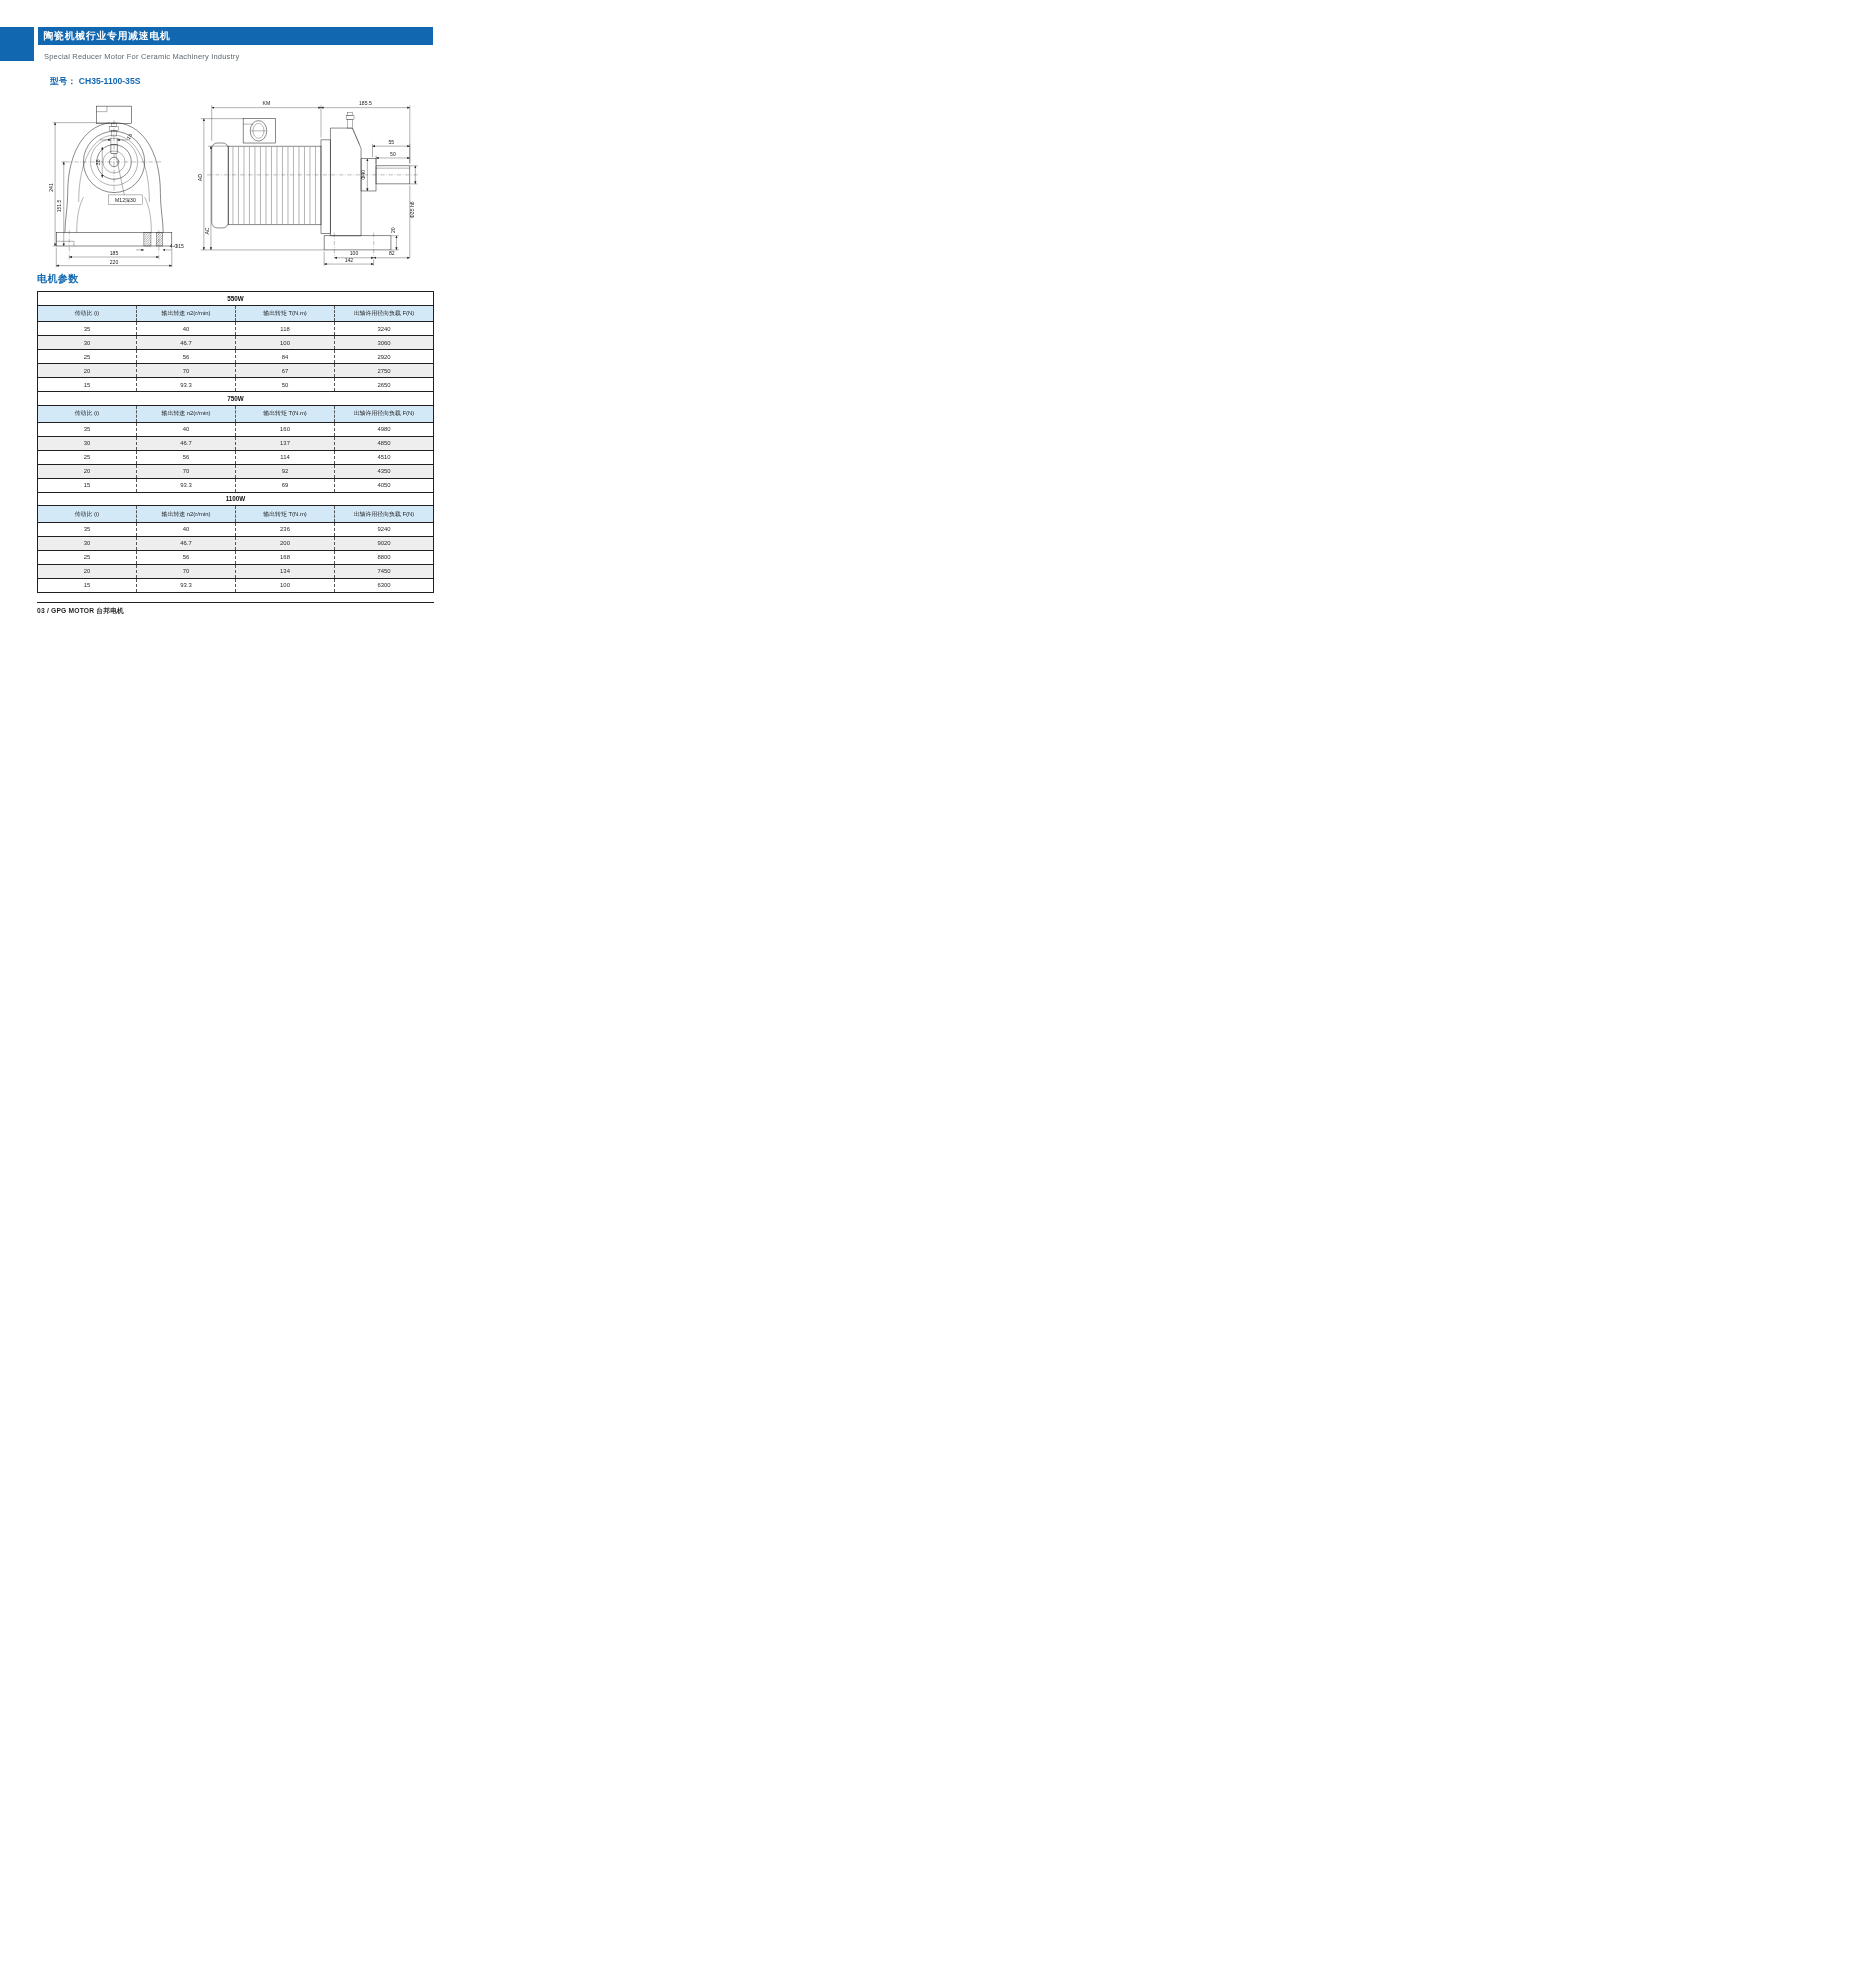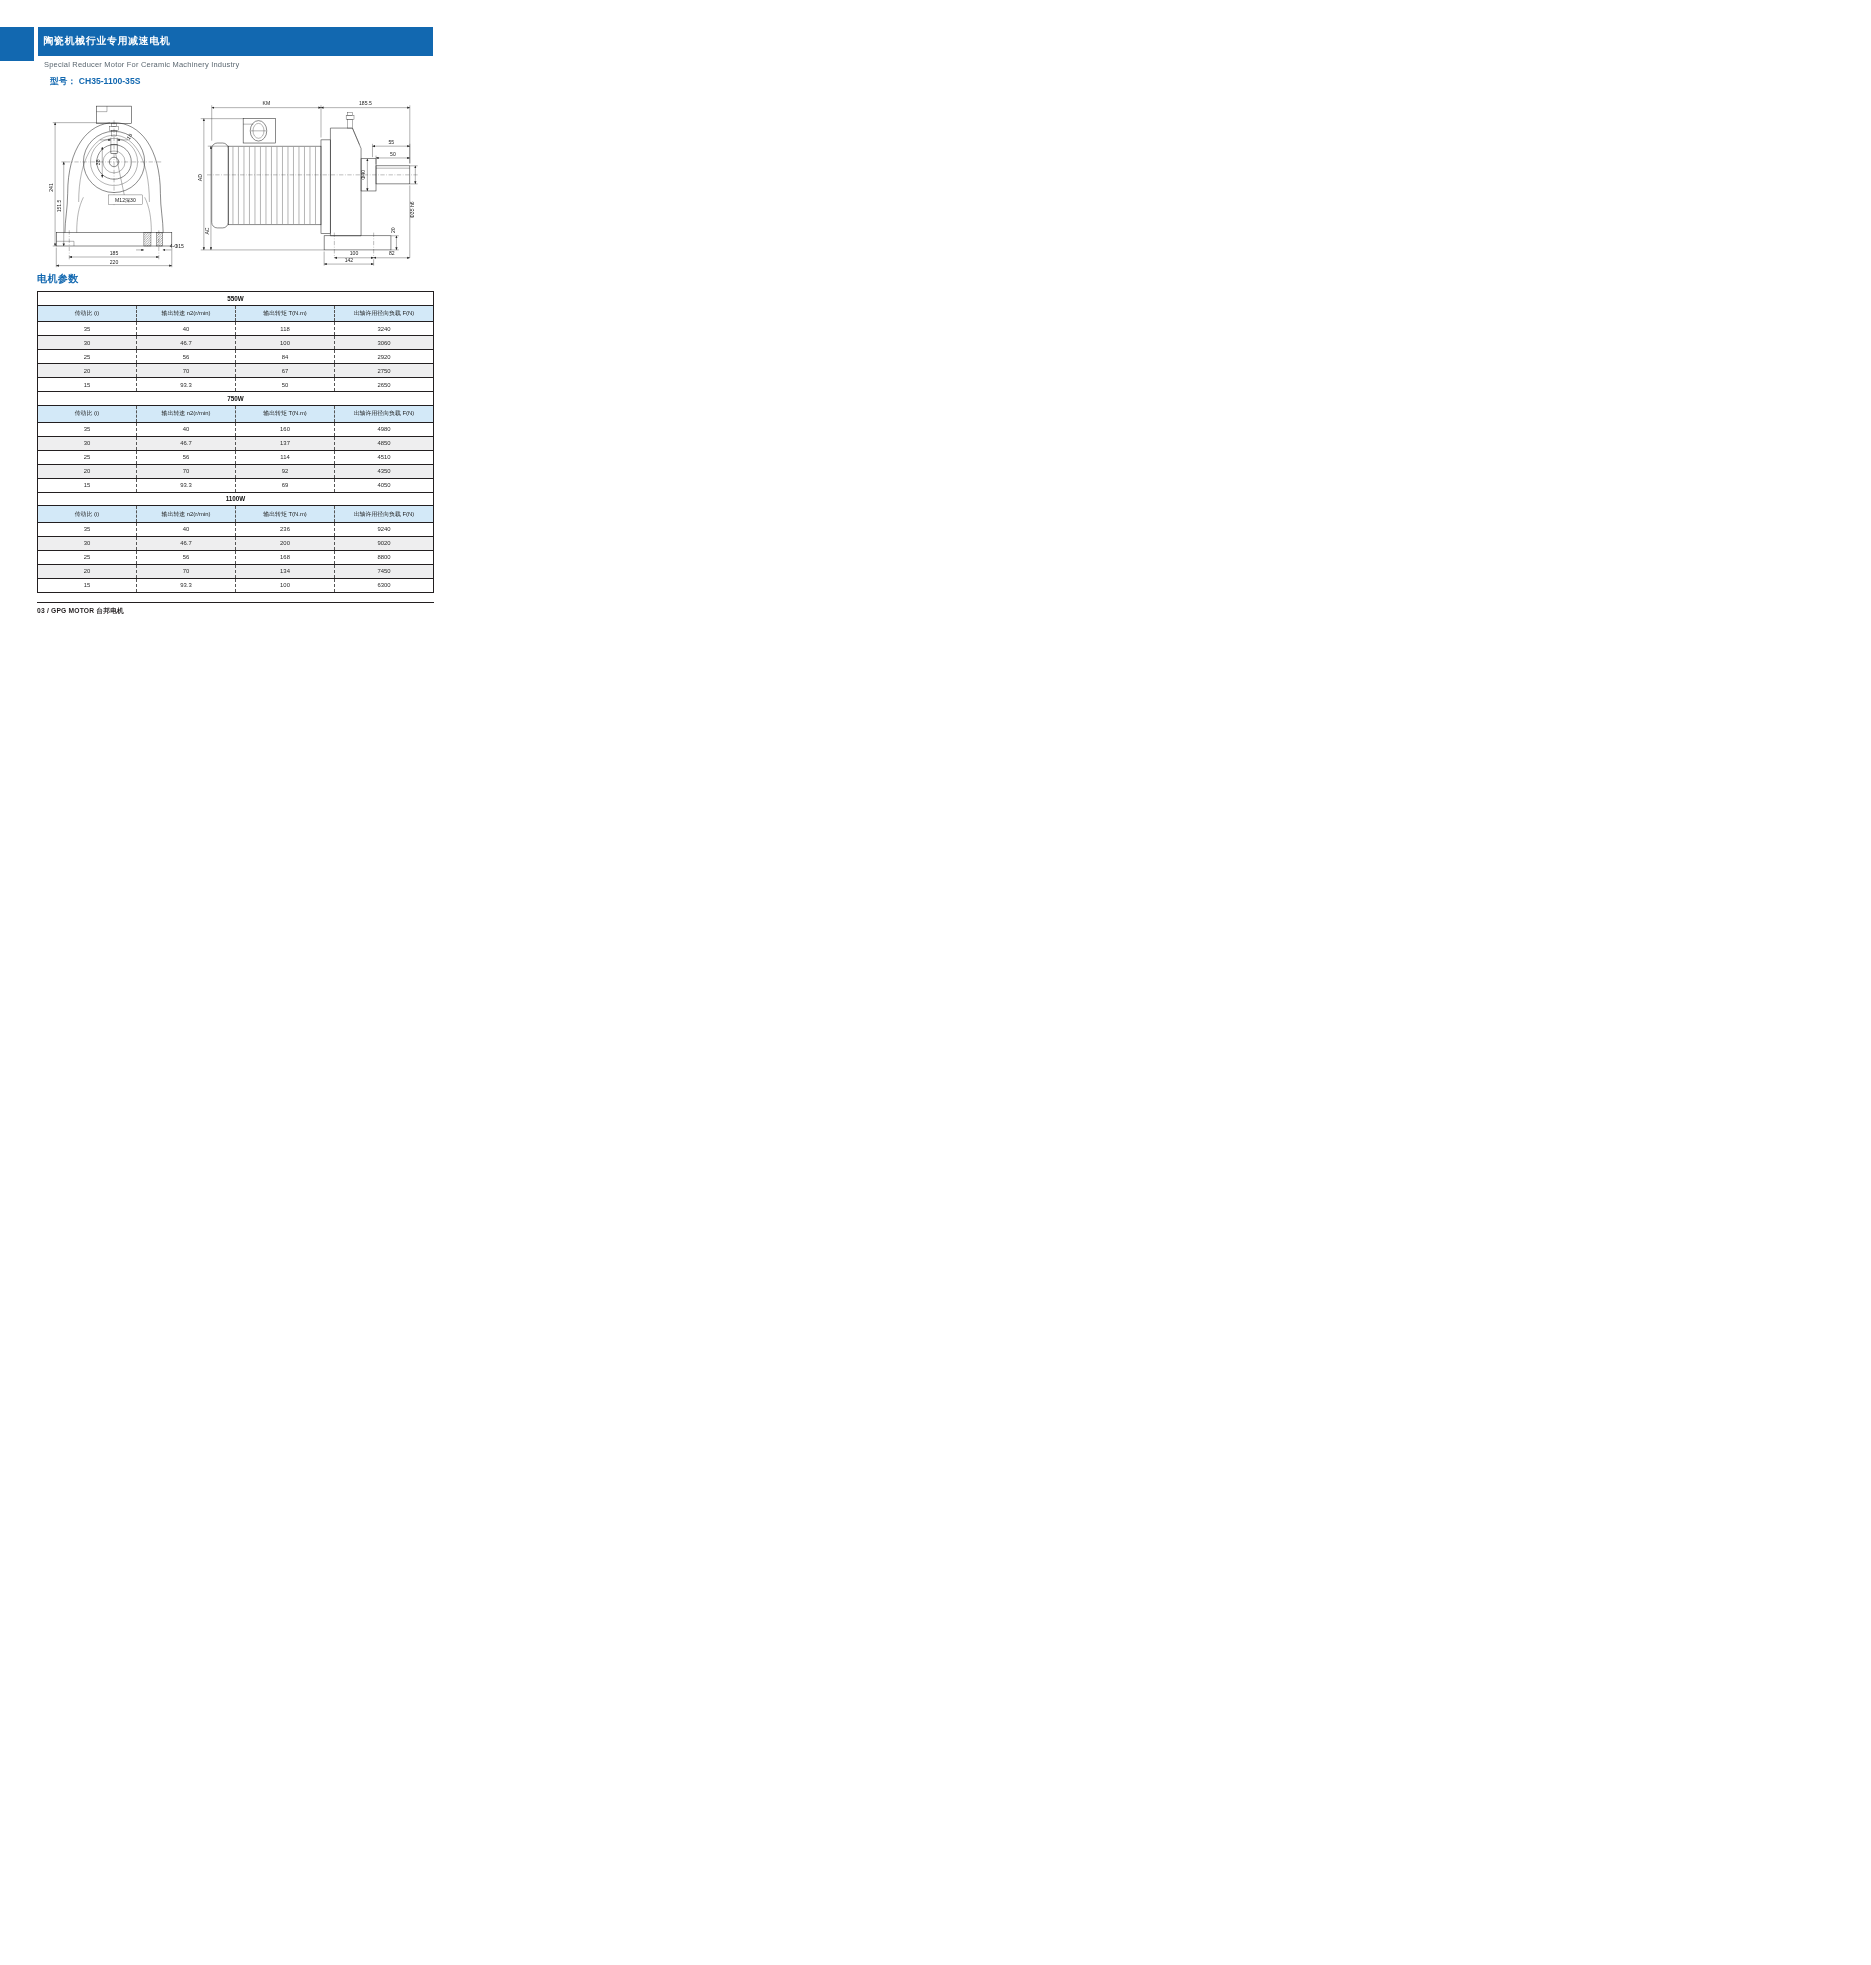--- a/index.html
+++ b/index.html
@@ -2,25 +2,25 @@
 <html style="font-size:6.3px"><head>
 <meta charset="utf-8">
 <style>
   html,body{margin:0;padding:0;}
   body{
     width:468px;height:635px;position:relative;background:#fff;
     font-family:"Liberation Sans", sans-serif;color:#222;overflow:hidden;
   }
   .left-block{position:absolute;left:0;top:27px;width:34px;height:34px;background:#1268b0;}
   .header-bar{
-    position:absolute;left:38px;top:27px;width:395px;height:29px;background:#1268b0;
+    position:absolute;left:38px;top:27px;width:395px;height:18px;background:#1268b0;
     color:#fff;display:flex;align-items:center;box-sizing:border-box;padding-left:5.5px;
     font-size:9.8px;font-weight:bold;letter-spacing:0.8px;
   }
-  .subtitle{position:absolute;left:44px;top:60px;font-size:7.5px;color:#5b6770;letter-spacing:0.2px;}
+  .subtitle{position:absolute;left:44px;top:52px;font-size:7.5px;color:#5b6770;letter-spacing:0.2px;}
   .model-line{position:absolute;left:37px;top:76px;font-size:8.6px;font-weight:bold;color:#1268b0;letter-spacing:0.2px;padding-left:13px;}
   .model-line .model-value{margin-left:2.4px;letter-spacing:0px;}
   .drawing{position:absolute;}
   .params-heading{position:absolute;left:37px;top:272px;font-size:10px;font-weight:bold;color:#1268b0;letter-spacing:0.4px;}
   table.params{
     position:absolute;left:37px;top:291px;width:397px;border-collapse:collapse;table-layout:fixed;
     border-left:0.6px solid #231f20;border-right:0.6px solid #231f20;
     border-top:1.2px solid #231f20;border-bottom:1.2px solid #231f20;
   }
   table.params td{

